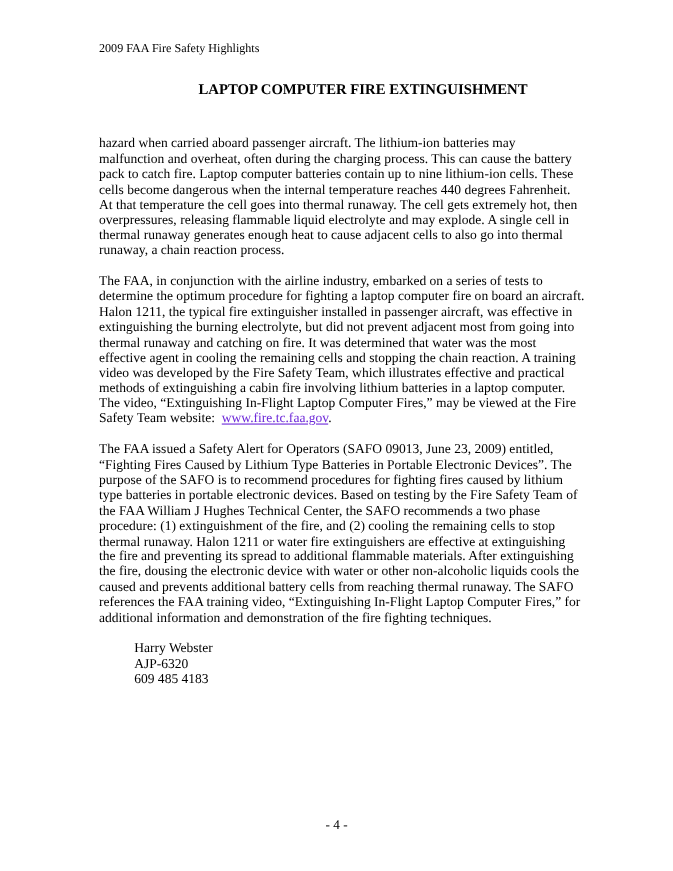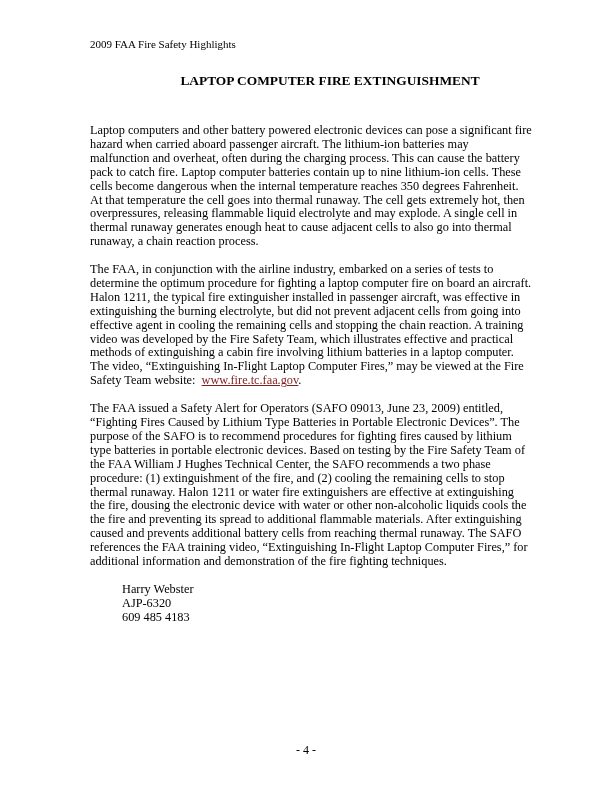--- a/index.html
+++ b/index.html
@@ -15,69 +15,69 @@
   .title {
     position: absolute; left: 0; width: 612px; top: 73px;
     text-align: center; font-weight: bold; font-size: 13.4px; line-height: 16px; padding-left: 24px;
   }
   .body-text {
     position: absolute; left: 90px; top: 124px; width: 440px;
     font-size: 12.3px; line-height: 13.9px;
   }
   .para { margin: 0 0 13.9px 0; white-space: nowrap; }
   .line { display: block; }
-  a.link { color: #7f1d1d; text-decoration: underline; }
+  a.link { color: #6d28d9; text-decoration: underline; }
   .sig { margin-top: 0; margin-left: 32px; }
   .page-number {
     position: absolute; left: 0; width: 612px; top: 743px;
     text-align: center; font-size: 12px; line-height: 14px;
   }
 </style>
 </head>
 <body>
 
 <div class="running-header">2009 FAA Fire Safety Highlights</div>
 
 <div class="title">LAPTOP COMPUTER FIRE EXTINGUISHMENT</div>
 
 <div class="body-text">
   <p class="para">
-    <span class="line">Laptop computers and other battery powered electronic devices can pose a significant fire</span>
     <span class="line">hazard when carried aboard passenger aircraft.  The lithium-ion batteries may</span>
     <span class="line">malfunction and overheat, often during the charging process.  This can cause the battery</span>
     <span class="line">pack to catch fire.  Laptop computer batteries contain up to nine lithium-ion cells.  These</span>
-    <span class="line">cells become dangerous when the internal temperature reaches 350 degrees Fahrenheit.</span>
+    <span class="line">cells become dangerous when the internal temperature reaches 440 degrees Fahrenheit.</span>
     <span class="line">At that temperature the cell goes into thermal runaway.  The cell gets extremely hot, then</span>
     <span class="line">overpressures, releasing flammable liquid electrolyte and may explode.  A single cell in</span>
     <span class="line">thermal runaway generates enough heat to cause adjacent cells to also go into thermal</span>
     <span class="line">runaway, a chain reaction process.</span>
   </p>
 
   <p class="para">
     <span class="line">The FAA, in conjunction with the airline industry, embarked on a series of tests to</span>
     <span class="line">determine the optimum procedure for fighting a laptop computer fire on board an aircraft.</span>
     <span class="line">Halon 1211, the typical fire extinguisher installed in passenger aircraft, was effective in</span>
-    <span class="line">extinguishing the burning electrolyte, but did not prevent adjacent cells from going into</span>
+    <span class="line">extinguishing the burning electrolyte, but did not prevent adjacent most from going into</span>
+    <span class="line">thermal runaway and catching on fire.  It was determined that water was the most</span>
     <span class="line">effective agent in cooling the remaining cells and stopping the chain reaction.  A training</span>
     <span class="line">video was developed by the Fire Safety Team, which illustrates effective and practical</span>
     <span class="line">methods of extinguishing a cabin fire involving lithium batteries in a laptop computer.</span>
     <span class="line">The video, “Extinguishing In-Flight Laptop Computer Fires,” may be viewed at the Fire</span>
     <span class="line"><span style="white-space:pre">Safety Team website:  </span><a class="link" href="#">www.fire.tc.faa.gov</a><span>.</span></span>
   </p>
 
   <p class="para">
     <span class="line">The FAA issued a Safety Alert for Operators (SAFO 09013, June 23, 2009) entitled,</span>
     <span class="line">“Fighting Fires Caused by Lithium Type Batteries in Portable Electronic Devices”.  The</span>
     <span class="line">purpose of the SAFO is to recommend procedures for fighting fires caused by lithium</span>
     <span class="line">type batteries in portable electronic devices.  Based on testing by the Fire Safety Team of</span>
     <span class="line">the FAA William J Hughes Technical Center, the SAFO recommends a two phase</span>
     <span class="line">procedure:  (1) extinguishment of the fire, and (2) cooling the remaining cells to stop</span>
     <span class="line">thermal runaway.  Halon 1211 or water fire extinguishers are effective at extinguishing</span>
+    <span class="line">the fire and preventing its spread to additional flammable materials.  After extinguishing</span>
     <span class="line">the fire, dousing the electronic device with water or other non-alcoholic liquids cools the</span>
-    <span class="line">the fire and preventing its spread to additional flammable materials.  After extinguishing</span>
     <span class="line">caused and prevents additional battery cells from reaching thermal runaway.  The SAFO</span>
     <span class="line">references the FAA training video, “Extinguishing In-Flight Laptop Computer Fires,” for</span>
     <span class="line">additional information and demonstration of the fire fighting techniques.</span>
   </p>
 
   <p class="para sig">
     <span class="line">Harry Webster</span>
     <span class="line">AJP-6320</span>
     <span class="line">609 485 4183</span>
   </p>

